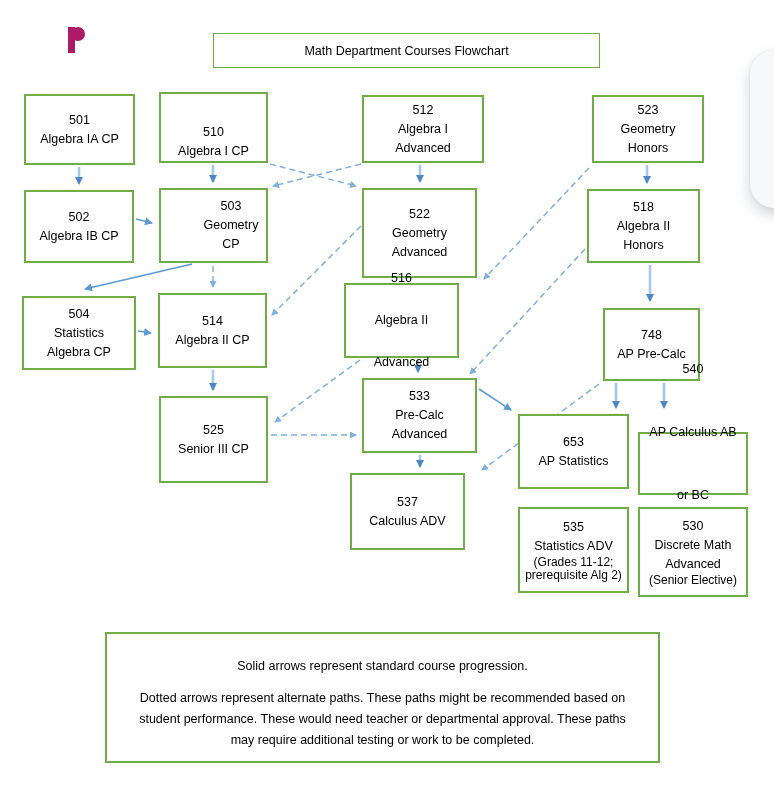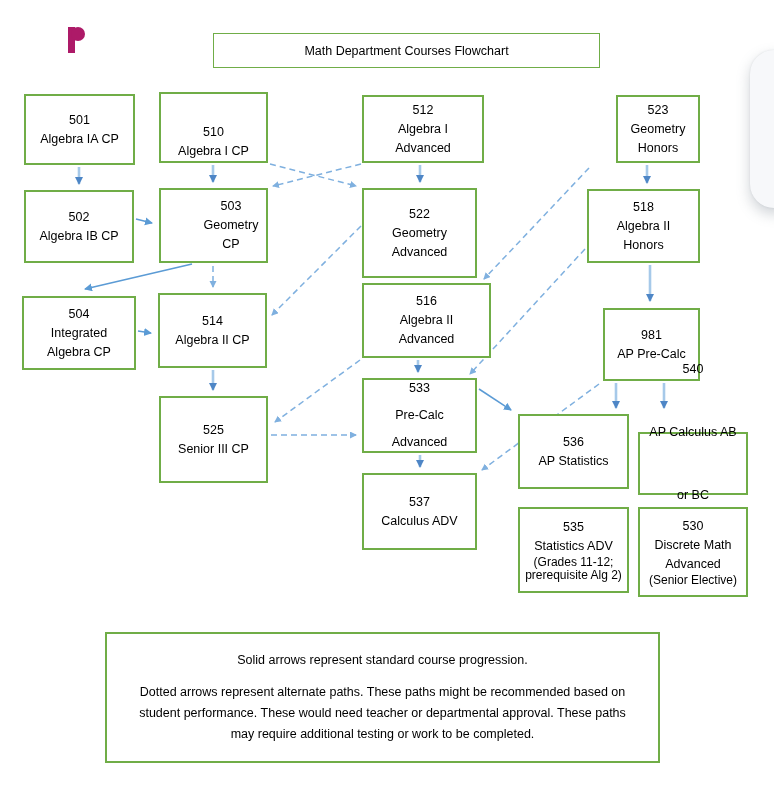--- a/index.html
+++ b/index.html
@@ -18,21 +18,21 @@
   }
   .node .small{font-size:12px;line-height:13px;}
   .title-box{
     position:absolute;left:213px;top:33px;width:387px;height:35px;z-index:2;
     border:1.5px solid var(--c-green,#70AD47);background:#fff;box-sizing:border-box;
     display:flex;align-items:center;justify-content:center;font-size:12.5px;
   }
   .legend{
     position:absolute;left:105px;top:632px;width:555px;height:131px;z-index:2;
     border:2px solid var(--c-green,#70AD47);background:#fff;box-sizing:border-box;
-    padding:16px 24px 0;text-align:center;font-size:12.5px;line-height:21px;
+    padding:22px 24px 0;text-align:center;font-size:12.5px;line-height:21px;
   }
   .legend p{margin:0 0 11px;}
   .logo{position:absolute;left:68px;top:27px;width:21px;height:26px;z-index:2;}
   .logo .bar{position:absolute;left:0;top:0;width:7px;height:26px;background:var(--c-logo,#AD1A68);}
   .logo .bump{position:absolute;left:3px;top:0;width:14px;height:14px;border-radius:50%;background:var(--c-logo,#AD1A68);}
   .side-pill{
     position:absolute;top:50px;right:-24px;width:48px;height:158px;border-radius:24px;z-index:3;
     background:#f7f8fa;box-shadow:0 6px 14px rgba(110,120,135,.33),0 0 2px rgba(110,120,135,.18);
   }
 </style>
@@ -95,21 +95,21 @@
       </div>
       <div class="node" style="left: 159px; top: 92px; width: 109px; height: 71px; justify-content: flex-end;">
         <div class="nl">510</div>
         <div class="nl">Algebra I CP</div>
       </div>
       <div class="node" style="left: 362px; top: 95px; width: 122px; height: 68px;">
         <div class="nl">512</div>
         <div class="nl">Algebra I</div>
         <div class="nl">Advanced</div>
       </div>
-      <div class="node" style="left: 616px; top: 95px; width: 84px; height: 68px;">
+      <div class="node" style="left: 592px; top: 95px; width: 112px; height: 68px;">
         <div class="nl">523</div>
         <div class="nl">Geometry</div>
         <div class="nl">Honors</div>
       </div>
       <div class="node" style="left: 24px; top: 190px; width: 110px; height: 73px; justify-content: center;">
         <div class="nl">502</div>
         <div class="nl">Algebra IB CP</div>
       </div>
       <div class="node" style="left: 159px; top: 188px; width: 109px; height: 75px; padding-left: 35px;">
         <div class="nl">503</div>
@@ -120,56 +120,56 @@
         <div class="nl">Geometry</div>
         <div class="nl">Advanced</div>
       </div>
       <div class="node" style="left: 587px; top: 189px; width: 113px; height: 74px;">
         <div class="nl">518</div>
         <div class="nl">Algebra II</div>
         <div class="nl">Honors</div>
       </div>
       <div class="node" style="left: 22px; top: 296px; width: 114px; height: 74px;">
         <div class="nl">504</div>
-        <div class="nl">Integrated</div>
+        <div class="nl">Statistics</div>
         <div class="nl">Algebra CP</div>
       </div>
       <div class="node" style="left: 158px; top: 293px; width: 109px; height: 75px;">
         <div class="nl">514</div>
         <div class="nl">Algebra II CP</div>
       </div>
-      <div class="node" style="left: 362px; top: 283px; width: 129px; height: 75px;">
+      <div class="node" style="left: 344px; top: 283px; width: 115px; height: 75px; gap: 23px;">
         <div class="nl">516</div>
         <div class="nl">Algebra II</div>
         <div class="nl">Advanced</div>
       </div>
       <div class="node" style="left: 603px; top: 308px; width: 97px; height: 73px;">
-        <div class="nl">981</div>
+        <div class="nl">748</div>
         <div class="nl">AP Pre-Calc</div>
       </div>
       <div class="node" style="left: 159px; top: 396px; width: 109px; height: 87px;">
         <div class="nl">525</div>
         <div class="nl">Senior III CP</div>
       </div>
-      <div class="node" style="left: 362px; top: 378px; width: 115px; height: 75px; gap: 8px;">
+      <div class="node" style="left: 362px; top: 378px; width: 115px; height: 75px;">
         <div class="nl">533</div>
         <div class="nl">Pre-Calc</div>
         <div class="nl">Advanced</div>
       </div>
       <div class="node" style="left: 518px; top: 414px; width: 111px; height: 75px;">
-        <div class="nl">536</div>
+        <div class="nl">653</div>
         <div class="nl">AP Statistics</div>
       </div>
       <div class="node" style="left: 638px; top: 432px; width: 110px; height: 63px; gap: 44px;">
         <div class="nl">540</div>
         <div class="nl">AP Calculus AB</div>
         <div class="nl">or BC</div>
         <div class="nl">538 or 540</div>
       </div>
-      <div class="node" style="left: 362px; top: 473px; width: 115px; height: 77px; text-align: right;">
+      <div class="node" style="left: 350px; top: 473px; width: 115px; height: 77px; text-align: right;">
         <div class="nl">537</div>
         <div class="nl">Calculus ADV</div>
       </div>
       <div class="node" style="left: 518px; top: 507px; width: 111px; height: 86px;">
         <div class="nl">535</div>
         <div class="nl">Statistics ADV</div>
         <div class="nl small">(Grades 11-12;</div>
         <div class="nl small">prerequisite Alg 2)</div>
       </div>
       <div class="node" style="left: 638px; top: 507px; width: 110px; height: 90px;">

